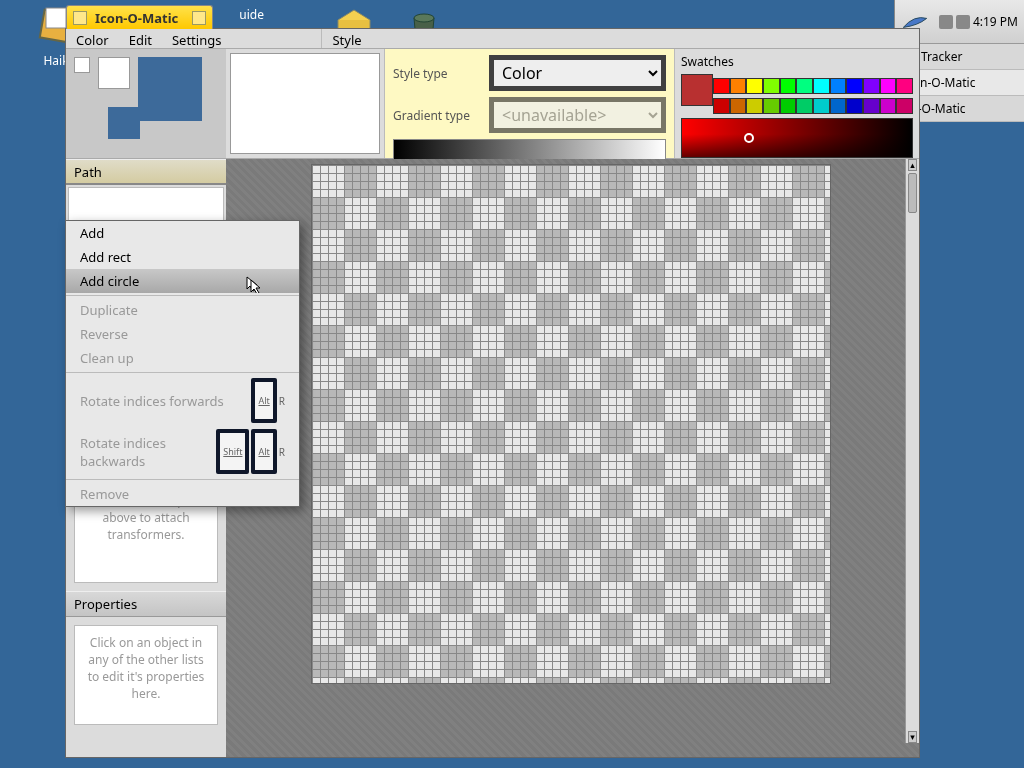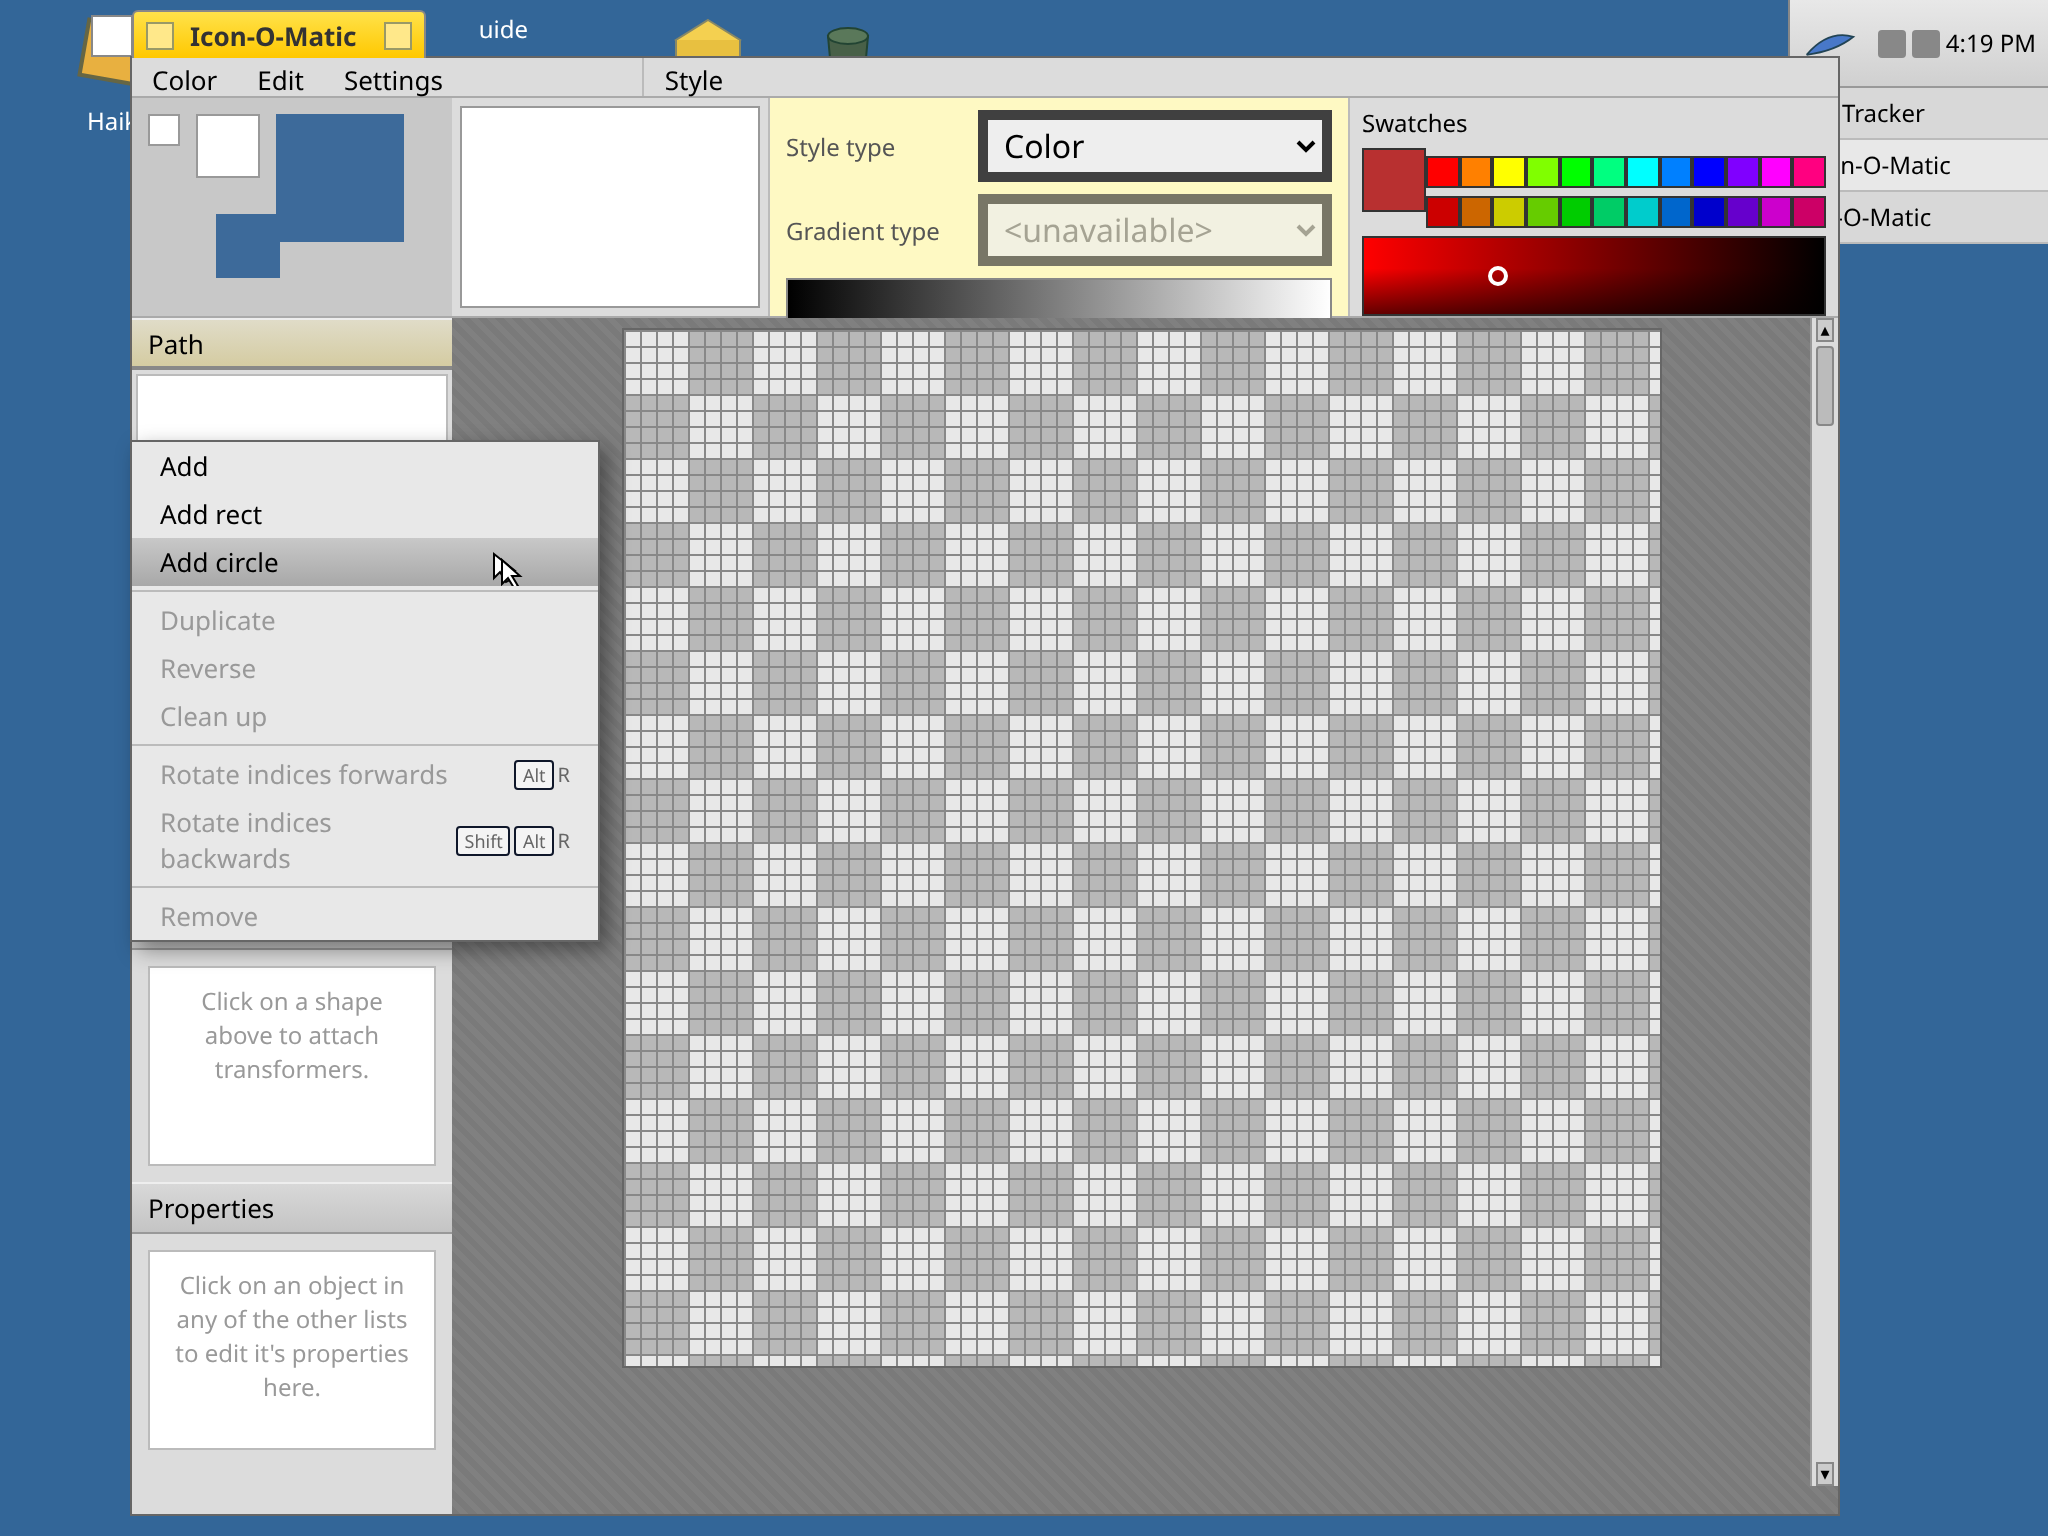--- a/index.html
+++ b/index.html
@@ -81,21 +81,21 @@
 background-size:8px 8px,8px 8px,64px 64px;
 border:1px solid #666;}
 
 
 .ctx{position:absolute;top:220px;left:65px;width:235px;background:#e8e8e8;border:1px solid #666;box-shadow:4px 4px 10px rgba(0,0,0,0.4);font-size:13px;z-index:100;}
 .ctx .ci{padding:3px 14px;cursor:pointer;display:flex;justify-content:space-between;align-items:center;}
 .ctx .ci.hl{background:linear-gradient(#c8c8c8,#a8a8a8);}
 .ctx .ci.dis{color:#999;cursor:default;}
 .ctx hr{border:none;border-top:1px solid #bbb;margin:2px 0;}
 .shortcut{font-size:10px;color:#666;display:flex;gap:2px;align-items:center;}
-.key{border:1px solid #0f172a;padding:0 3px;border-radius:2px;background:#f4f4f4;font-size:9px;}
+.key{border:4px solid #0f172a;padding:12px 3px;border-radius:2px;background:#f4f4f4;font-size:9px;text-decoration:underline;}
 .cursor-img{position:absolute;top:275px;left:245px;width:18px;height:18px;z-index:101;}
 </style>
 </head>
 <body>
 
 <div class="desktop">
   <div class="dicon" style="top:6px;left:12px">
     <svg class="glyph" viewBox="0 0 40 40">
         <rect x="6" y="6" width="28" height="28" fill="#e8b040" stroke="#664" stroke-width="2" transform="rotate(10 20 20)"></rect>
         <rect x="10" y="2" width="20" height="20" fill="#fff" stroke="#888"></rect>

